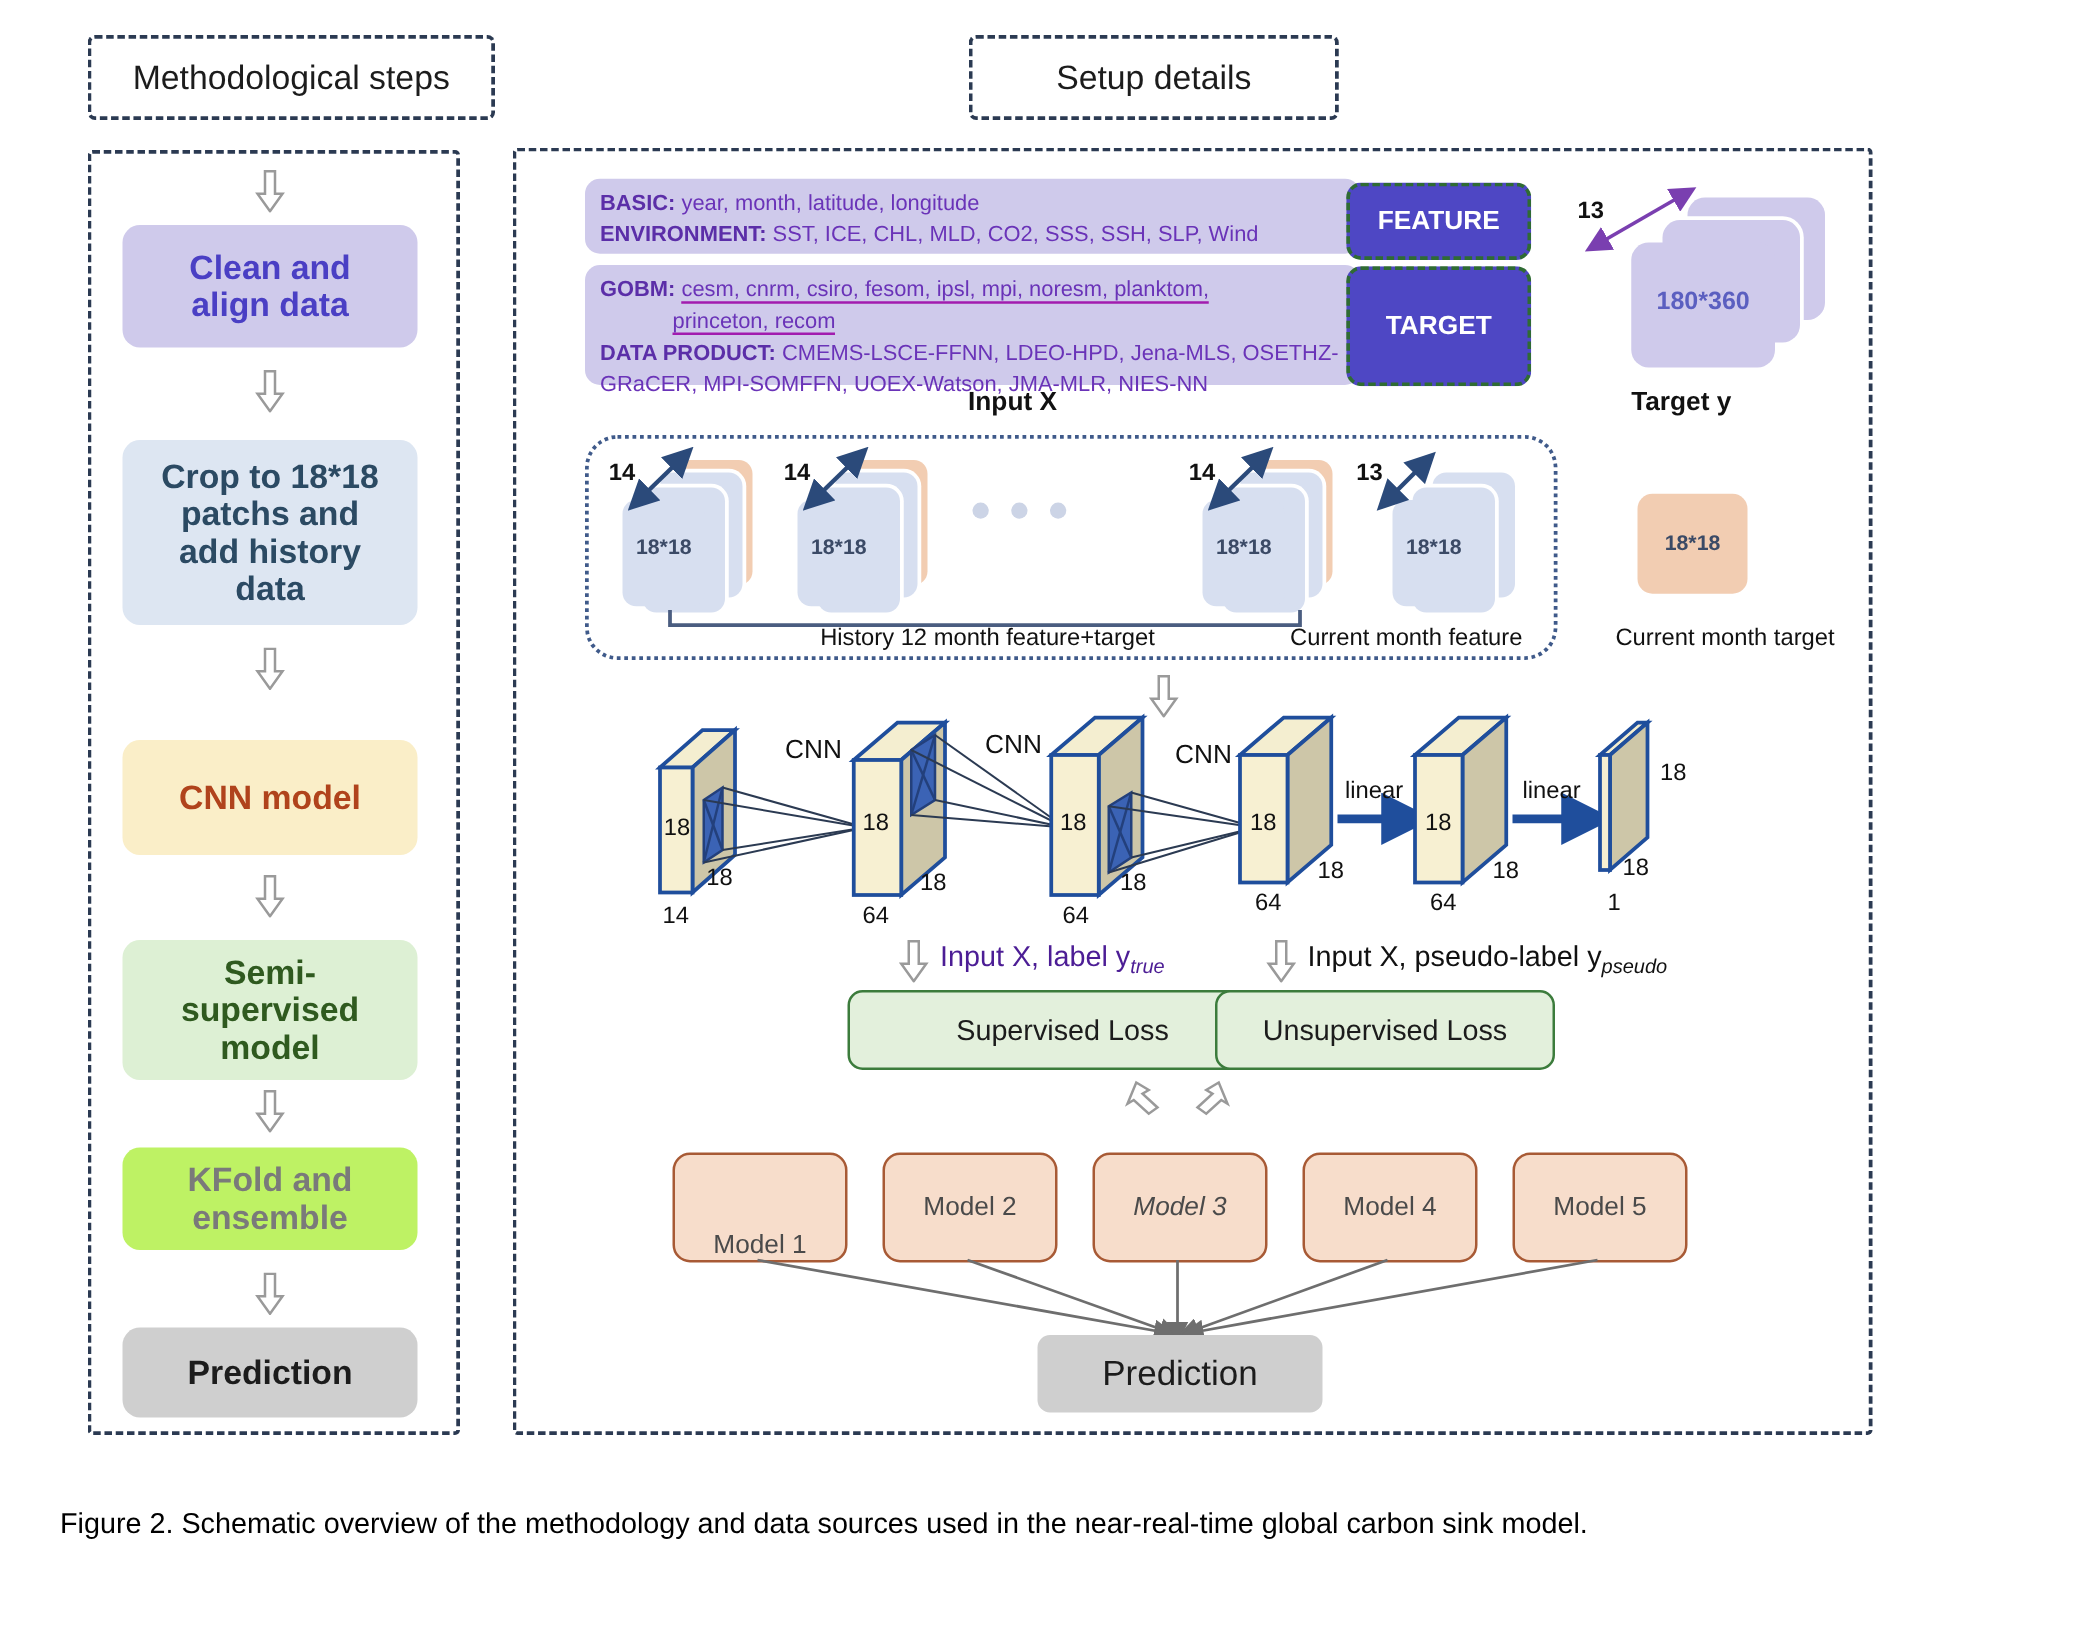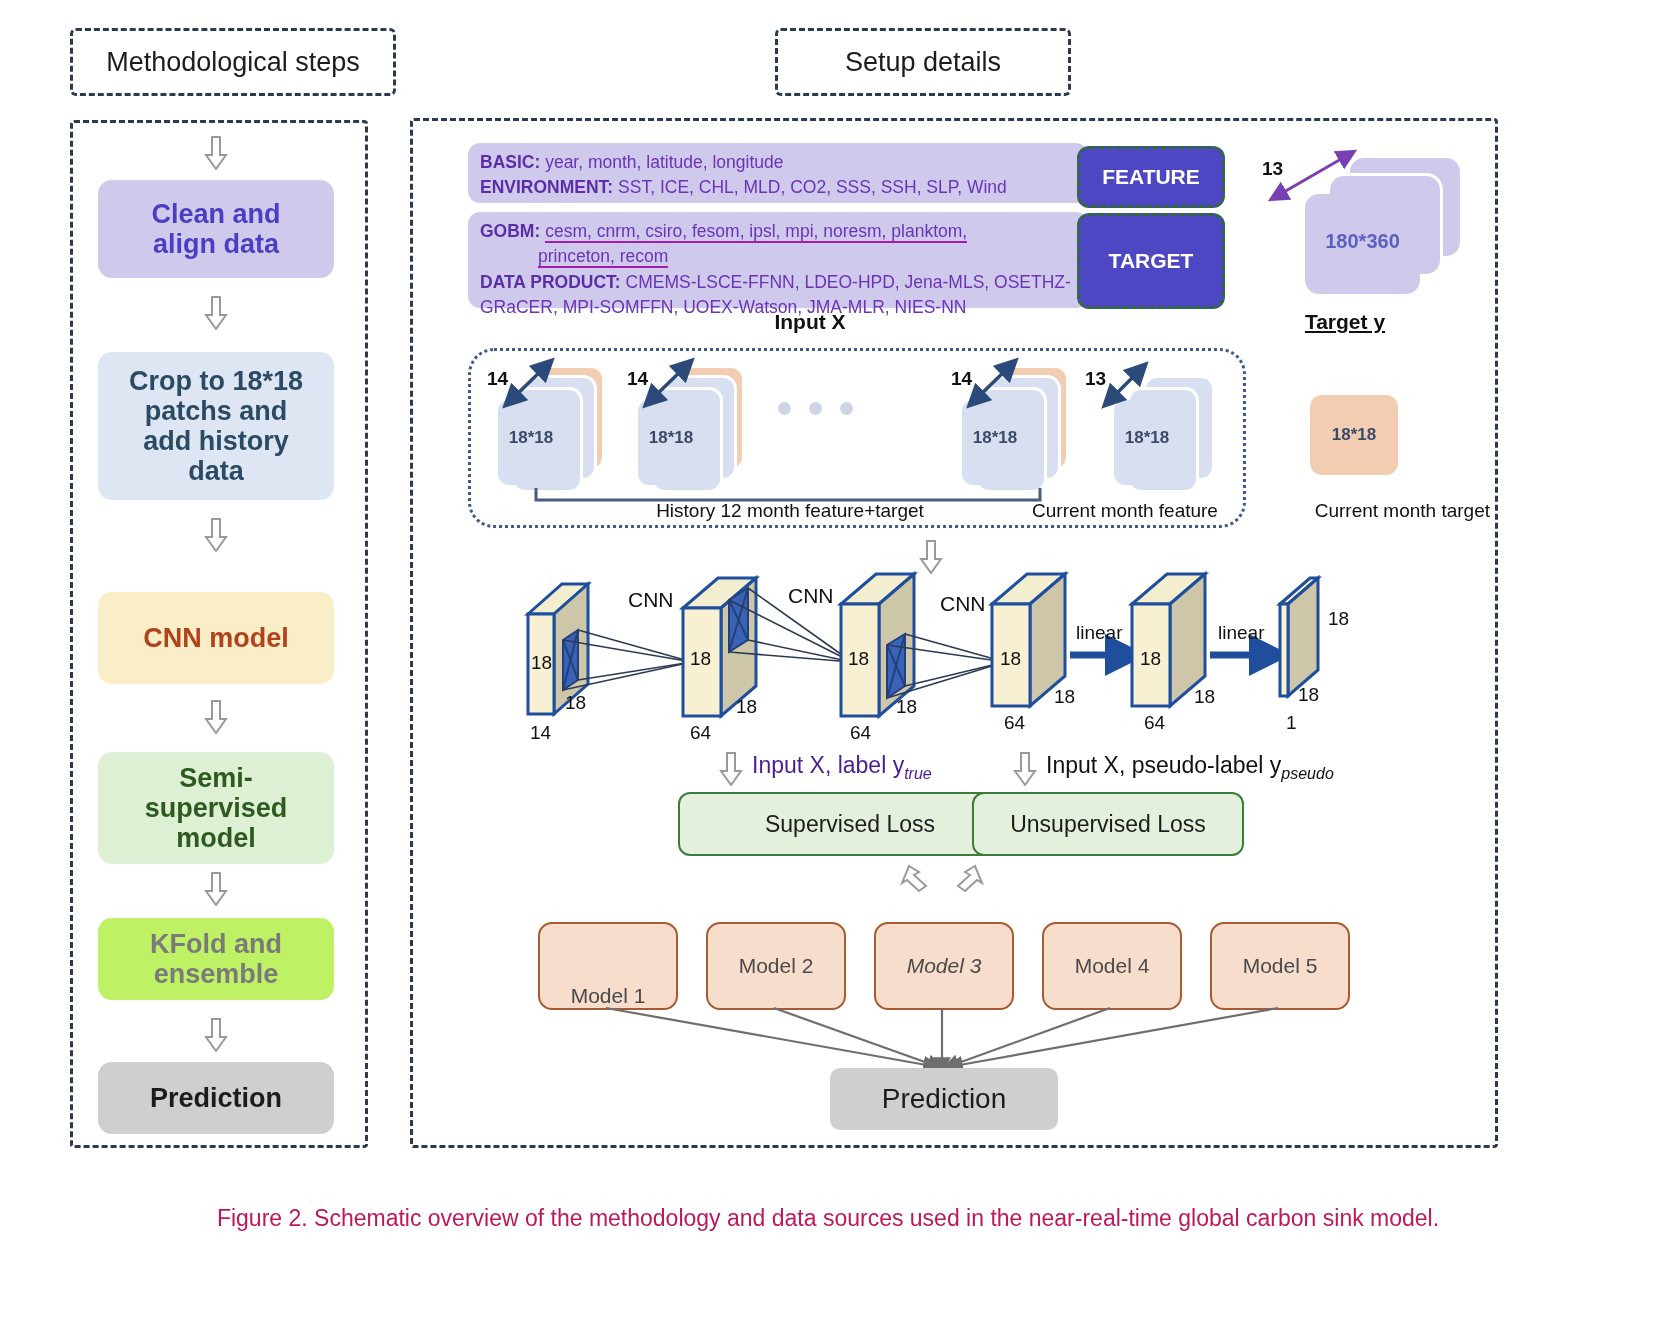--- a/index.html
+++ b/index.html
@@ -68,21 +68,21 @@
   }
   .modelbox{
     position:absolute;border:2.5px solid #a85a35;background:#f7ddcb;border-radius:14px;
     display:flex;align-items:center;justify-content:center;font-size:21px;color:#4a4a4a;
   }
   .predbox{
     position:absolute;background:#cfcfcf;border-radius:10px;
     display:flex;align-items:center;justify-content:center;font-size:28px;color:#1c1c1c;
   }
   .caption{
-    position:absolute;font-size:23px;color:#be185d;text-align:center;
+    position:absolute;font-size:23px;color:#000000;
   }
   .svgl{position:absolute;left:0;top:0;pointer-events:none;}
   .dots{position:absolute;display:flex;gap:18px;}
   .dots i{display:block;width:13px;height:13px;border-radius:50%;background:#ccd4e6;}
 </style>
 </head>
 <body>
 
 <div id="page">
 
@@ -194,21 +194,21 @@
   <div class="tagbox" style="left:1077px;top:146px;width:142px;height:56px;">
     <span>FEATURE</span>
   </div>
   <div class="tagbox" style="left:1077px;top:213px;width:142px;height:90px;">
     <span>TARGET</span>
   </div>
 
   <div class="hdr" style="left:730px;top:310px;width:160px;">
     <span>Input X</span>
   </div>
-  <div class="hdr" style="left:1265px;top:310px;width:160px;text-decoration:underline;">
+  <div class="hdr" style="left:1265px;top:310px;width:160px;">
     <span>Target y</span>
   </div>
 
   <div class="bigpatch" style="left:1350px;top:158px;width:110px;height:98px;box-shadow:0 0 0 3px #fff;"></div>
   <div class="bigpatch" style="left:1330px;top:176px;width:110px;height:98px;box-shadow:0 0 0 3px #fff;"></div>
   <div class="bigpatch" style="left:1305px;top:194px;width:115px;height:100px;"></div>
   <div class="bigtxt" style="left:1305px;top:230px;width:115px;">
     <span>180*360</span>
   </div>
   <svg class="svgl" width="1666" height="1318">
@@ -302,21 +302,21 @@
     <span>History 12 month feature+target</span>
   </div>
   <div class="smalllbl" style="left:1015px;top:500px;width:220px;">
     <span>Current month feature</span>
   </div>
 
   <div class="orangepatch" style="left:1310px;top:395px;width:88px;height:80px;"></div>
   <div class="patchtxt" style="left:1310px;top:425px;width:88px;">
     <span>18*18</span>
   </div>
-  <div class="smalllbl" style="left:1270px;top:500px;width:220px;text-align:right;">
+  <div class="smalllbl" style="left:1270px;top:500px;width:220px;">
     <span>Current month target</span>
   </div>
 
   <div class="arrow-d" style="left:918px;top:540px;">
     <svg width="26" height="34" viewBox="0 0 26 34">
         <path d="M9 1 h8 v18 h6 L13 33 L3 19 h6 z" fill="#fff" stroke="#9a9a9a" stroke-width="2"></path>
       </svg>
   </div>
 
   <svg class="svgl" width="1666" height="1318">

